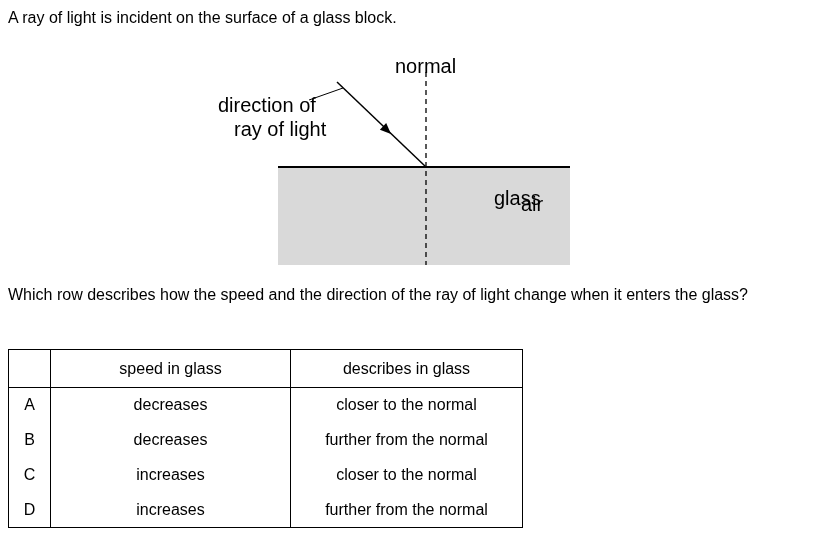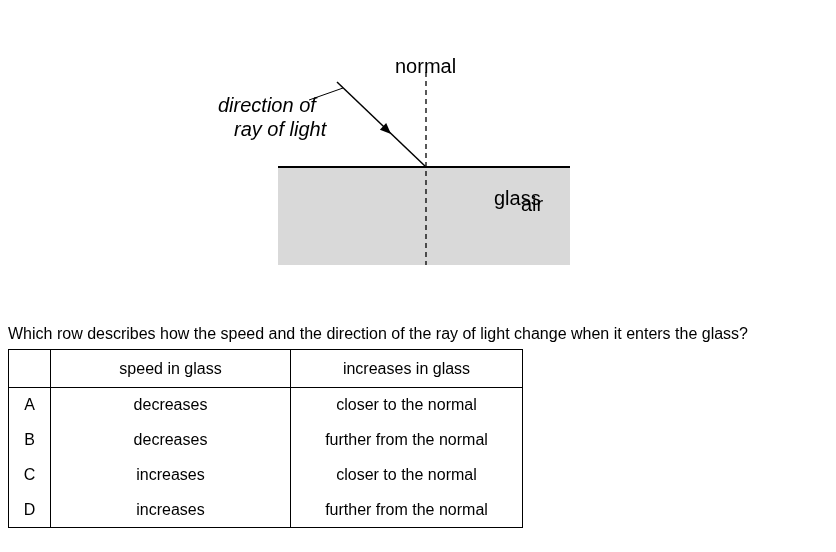--- a/index.html
+++ b/index.html
@@ -30,32 +30,31 @@
     height: 280px;
     pointer-events: none;
   }
   .diag-label {
     position: absolute;
     font-size: 20px;
     line-height: 1.2;
     white-space: nowrap;
   }
   .label-normal   { left: 395px; top: 54px; }
-  .label-ray      { left: 218px; top: 93px; font-style: italic; }
+  .label-ray      { left: 218px; top: 93px; }
   .label-ray .l2  { display: block; margin-left: 16px; }
   .label-air      { left: 521px; top: 144px; margin-top: 48px; }
   .label-glass    { left: 494px; top: 170px; margin-top: 16px; }
   .question {
     position: absolute;
     left: 8px;
     top: 284px;
     width: 814px;
     font-size: 16px;
     line-height: 1.35;
-    margin-top: 39px;
   }
   table.answers {
     position: absolute;
     left: 8px;
     top: 349px;
     border-collapse: collapse;
     border: 1px solid #000;
     font-size: 16px;
   }
   table.answers th,
@@ -74,20 +73,21 @@
   .col-opt   { width: 42px; }
   .col-speed { width: 240px; }
   .col-dir   { width: 232px; }
   td.opt { font-weight: bold; }
 </style>
 </head>
 <body>
 
 <div class="page">
 
+  <div class="intro">A ray of light is incident on the surface of a glass block.</div>
 
   <svg class="diagram-svg" viewBox="0 0 836 280" xmlns="http://www.w3.org/2000/svg">
 
     <rect x="278" y="168" width="292" height="97" fill="#d9d9d9"></rect>
 
     <line x1="278" y1="167" x2="570" y2="167" stroke="#000" stroke-width="2"></line>
 
     <line x1="426" y1="72" x2="426" y2="265" stroke="#000" stroke-width="1.3" stroke-dasharray="5,4"></line>
 
     <line x1="337" y1="82" x2="426" y2="167" stroke="#000" stroke-width="1.5"></line>
@@ -108,21 +108,21 @@
 
   <div class="diag-label label-glass">glass</div>
 
   <div class="question">Which row describes how the speed and the direction of the ray of light change when it enters the glass?</div>
 
   <table class="answers">
     <thead>
       <tr>
         <th class="col-opt"></th>
         <th class="col-speed">speed in glass</th>
-        <th class="col-dir">increases in glass</th>
+        <th class="col-dir">describes in glass</th>
       </tr>
     </thead>
     <tbody>
       <tr>
         <td class="opt">A</td>
         <td>decreases</td>
         <td>closer to the normal</td>
       </tr>
       <tr>
         <td class="opt">B</td>

